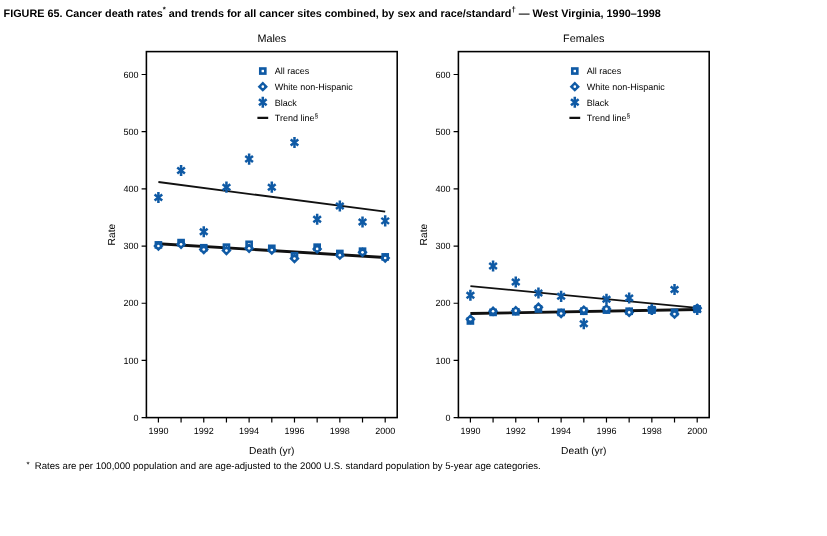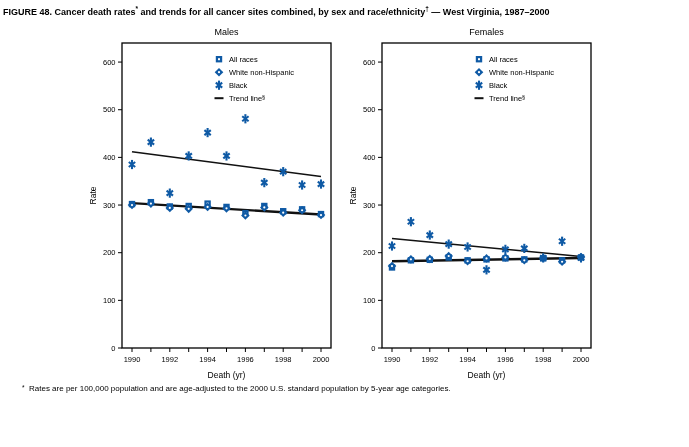--- a/index.html
+++ b/index.html
@@ -14,21 +14,21 @@
   .footnotes{position:absolute;left:21px;top:383px;width:683px;
              font-size:8px;line-height:11.5px;color:#000;}
   .fn{position:relative;padding-left:8px;}
   .fn .fn-marker{position:absolute;left:1px;top:-1px;font-size:6.5px;}
 </style>
 </head>
 <body>
 
 <div class="page">
 
-  <div class="fig-title"><span>FIGURE 48. Cancer death rates</span><sup>*</sup><span> and trends for all cancer sites combined, by sex and race/ethnicity</span><sup>†</sup><span> — West Virginia, 1987–2000</span></div>
+  <div class="fig-title"><span>FIGURE 65. Cancer death rates</span><sup>*</sup><span> and trends for all cancer sites combined, by sex and race/standard</span><sup>†</sup><span> — West Virginia, 1990–1998</span></div>
 
   <svg id="chart-0" class="chart-svg" width="262" height="362">
       <text x="141.5" y="11" text-anchor="middle" font-size="9" fill="#000000" font-family="&quot;Liberation Sans&quot;,&quot;DejaVu Sans&quot;,sans-serif">Males</text>
       <rect x="37" y="19" width="209" height="305" fill="none" stroke="#000000" stroke-width="1.3"></rect>
       <line x1="33" y1="324" x2="37" y2="324" stroke="#000000" stroke-width="1"></line>
       <text x="30.5" y="326.6" text-anchor="end" font-size="7.5" fill="#000000" font-family="&quot;Liberation Sans&quot;,&quot;DejaVu Sans&quot;,sans-serif">0</text>
       <line x1="33" y1="276.34375" x2="37" y2="276.34375" stroke="#000000" stroke-width="1"></line>
       <text x="30.5" y="278.94375" text-anchor="end" font-size="7.5" fill="#000000" font-family="&quot;Liberation Sans&quot;,&quot;DejaVu Sans&quot;,sans-serif">100</text>
       <line x1="33" y1="228.6875" x2="37" y2="228.6875" stroke="#000000" stroke-width="1"></line>
       <text x="30.5" y="231.2875" text-anchor="end" font-size="7.5" fill="#000000" font-family="&quot;Liberation Sans&quot;,&quot;DejaVu Sans&quot;,sans-serif">200</text>

